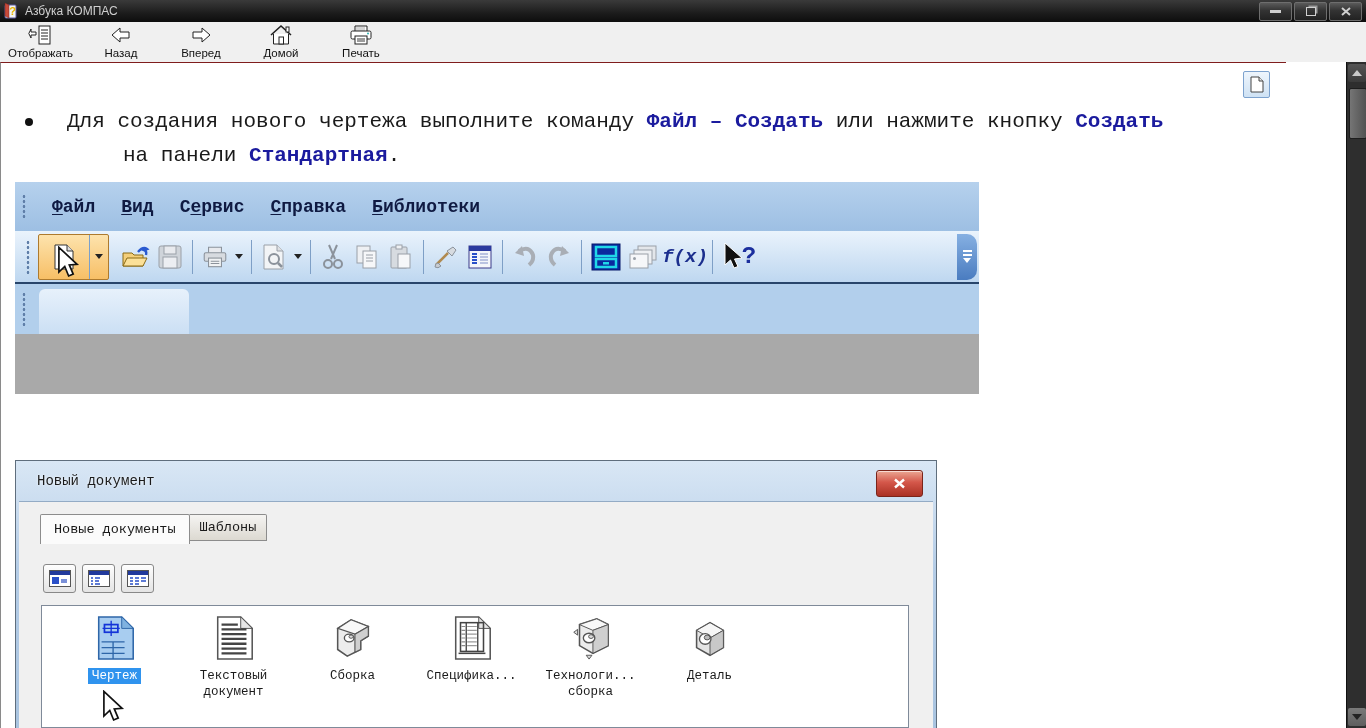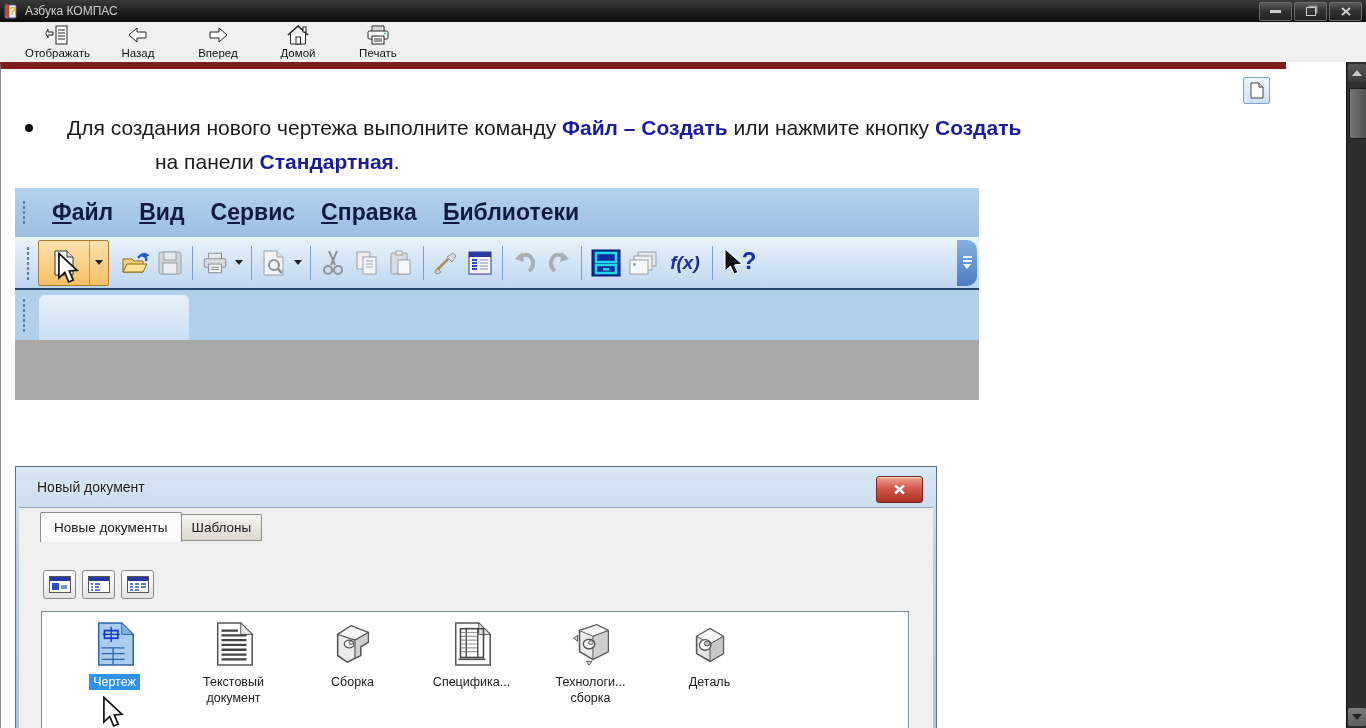--- a/index.html
+++ b/index.html
@@ -11,29 +11,29 @@
     background:linear-gradient(#3a3a3a,#1c1c1c 60%,#0d0d0d);display:flex;align-items:center;}
   .titlebar .app-icon{width:16px;height:16px;margin:0 5px 0 4px;}
   .titlebar .title-text{color:#cfcfcf;font-size:12px;}
   .win-btns{position:absolute;right:4px;top:2px;display:flex;gap:2px;}
   .win-btn{width:31px;height:17px;border:1px solid #6e6e6e;border-radius:2px;
     background:linear-gradient(#5a5a5a,#333 45%,#222);display:flex;align-items:center;justify-content:center;}
   .win-btn .bar{width:11px;height:3px;background:#cfcfcf;}
   .win-btn .sq{width:8px;height:7px;border:1.5px solid #cfcfcf;box-shadow:2px -2px 0 -0.5px #9a9a9a;}
 
   .main-toolbar{position:absolute;left:0;top:22px;width:1366px;height:40px;
-    background:#f0f0f0;display:flex;align-items:flex-start;padding-left:21px;box-sizing:border-box;}
+    background:#f0f0f0;display:flex;align-items:flex-start;padding-left:4px;box-sizing:border-box;}
   .mtb-btn{min-width:64px;padding:2px 4px 0 4px;margin-right:8px;display:flex;flex-direction:column;
     align-items:center;gap:1px;}
   .mtb-btn .lbl{font-size:11.5px;color:#111;}
   .mtb-btn svg{display:block;}
 
   
   .content{position:absolute;left:0;top:62px;width:1286px;height:666px;background:#fff;
-    border-top:7px solid #7f1d1d;border-left:1px solid #8a8a8a;box-sizing:border-box;}
+    border-top:1px solid #7f1d1d;border-left:1px solid #8a8a8a;box-sizing:border-box;font-family:Liberation Mono, monospace;}
 
   .newdoc-btn{position:absolute;left:1242px;top:8px;width:25px;height:25px;
     background:linear-gradient(#eef5fc,#cfe2f4);border:1px solid #7da2ce;border-radius:2px;
     display:flex;align-items:center;justify-content:center;}
 
   
   .vscroll{position:absolute;right:0;top:62px;width:20px;height:666px;background:#2e2e2e;
     border-left:1px solid #101010;box-sizing:border-box;}
   .vs-btn{position:absolute;left:1px;width:18px;height:18px;
     background:linear-gradient(#555,#3a3a3a);display:flex;align-items:center;justify-content:center;border-radius:2px;}
@@ -41,28 +41,28 @@
   .tri-up{width:0;height:0;border-left:5px solid transparent;border-right:5px solid transparent;border-bottom:6px solid #c9c9c9;}
   .tri-down{width:0;height:0;border-left:5px solid transparent;border-right:5px solid transparent;border-top:6px solid #222;}
   .vs-thumb{position:absolute;left:2px;top:26px;width:16px;height:49px;border:1px solid #1d1d1d;border-radius:2px;
     background:linear-gradient(90deg,#757575,#525252);}
 
   
   .bullet{position:absolute;left:22px;color:#1a1a1a;font-size:21px;line-height:34px;}
   .bullet .dot{position:absolute;left:2px;top:13px;width:8px;height:8px;border-radius:50%;background:#111;}
   .bullet .btext{margin-left:44px;width:1250px;}
   .bb{font-weight:bold;color:#1b1b9e;}
-  .line2{margin-left:88px;}
+  .line2{margin-left:56px;}
 
   
   .shot1{position:absolute;left:14px;top:119px;width:964px;height:214px;}
   .grip{width:4px;background-image:radial-gradient(circle,#5f7ea8 1.1px,transparent 1.6px);
     background-size:4px 5px;background-repeat:repeat-y;}
   .menubar{height:49px;background:linear-gradient(#b6d1ed,#9dbfe3);display:flex;align-items:center;
-    font-size:23px;font-weight:bold;color:#0f1a42;}
+    font-size:18px;font-weight:bold;color:#0f1a42;}
   .menubar .grip{height:26px;margin-left:7px;}
   .menu-item{margin-left:26px;}
   .mu{text-decoration:underline;text-underline-offset:2px;}
 
   .toolrow{height:53px;background:linear-gradient(#eaf3fc,#bed7f0);border-bottom:2px solid #28456b;
     display:flex;align-items:center;box-sizing:border-box;padding-left:11px;}
   .toolrow .grip{height:34px;}
   .tico{width:34px;height:40px;display:flex;align-items:center;justify-content:center;flex:0 0 auto;}
   .tsep{width:1px;height:34px;background:#7e9fc6;margin:0 5px;flex:0 0 auto;}
   .newgroup{display:flex;height:44px;border:1px solid #ad7a2e;border-radius:2px;margin-left:8px;
@@ -95,21 +95,21 @@
   
   .dlg{position:absolute;left:14px;top:397px;width:922px;height:269px;
     background:linear-gradient(#d9e7f5,#b5cde7 40%,#a9c4e0);border:1px solid #5f6e7d;box-sizing:border-box;}
   .dlg-title{position:absolute;left:21px;top:12px;font-size:14px;color:#1b1b1b;
     text-shadow:0 0 3px rgba(255,255,255,.9);}
   .dlg-close{position:absolute;top:9px;right:13px;width:45px;height:25px;
     background:linear-gradient(#eba793,#d4574a 45%,#aa3124);border:1px solid #7a241a;border-radius:3px;
     box-shadow:inset 0 1px 0 rgba(255,255,255,.6);display:flex;align-items:center;justify-content:center;}
   .dlg-body{position:absolute;left:3px;right:3px;top:40px;bottom:0;background:#f0f0f0;
     border-top:1px solid #93abc5;}
-  .tabs{position:absolute;left:21px;top:4px;display:flex;align-items:center;}
+  .tabs{position:absolute;left:21px;top:12px;display:flex;align-items:flex-start;}
   .tab{display:flex;align-items:center;font-size:13.5px;color:#1a1a1a;}
   .tab.active{height:29px;background:#fbfbfb;border:1px solid #8c8c8c;border-bottom:none;
     border-radius:2px 2px 0 0;padding:0 13px;position:relative;z-index:2;}
   .tab.inactive{height:25px;background:linear-gradient(#f5f4f2,#dcd9d1);border:1px solid #8c8c8c;
     border-left:none;border-radius:0 2px 0 0;padding:0 10px;}
   .viewbtns{position:absolute;left:24px;top:62px;display:flex;gap:6px;}
   .vbtn{width:31px;height:27px;background:linear-gradient(#fefefe,#e4e4e4);border:1px solid #888;
     border-radius:3px;display:flex;align-items:center;justify-content:center;}
   .icon-panel{position:absolute;left:22px;top:103px;width:868px;height:123px;background:#fff;
     border:1px solid #7f8a99;box-sizing:border-box;}

